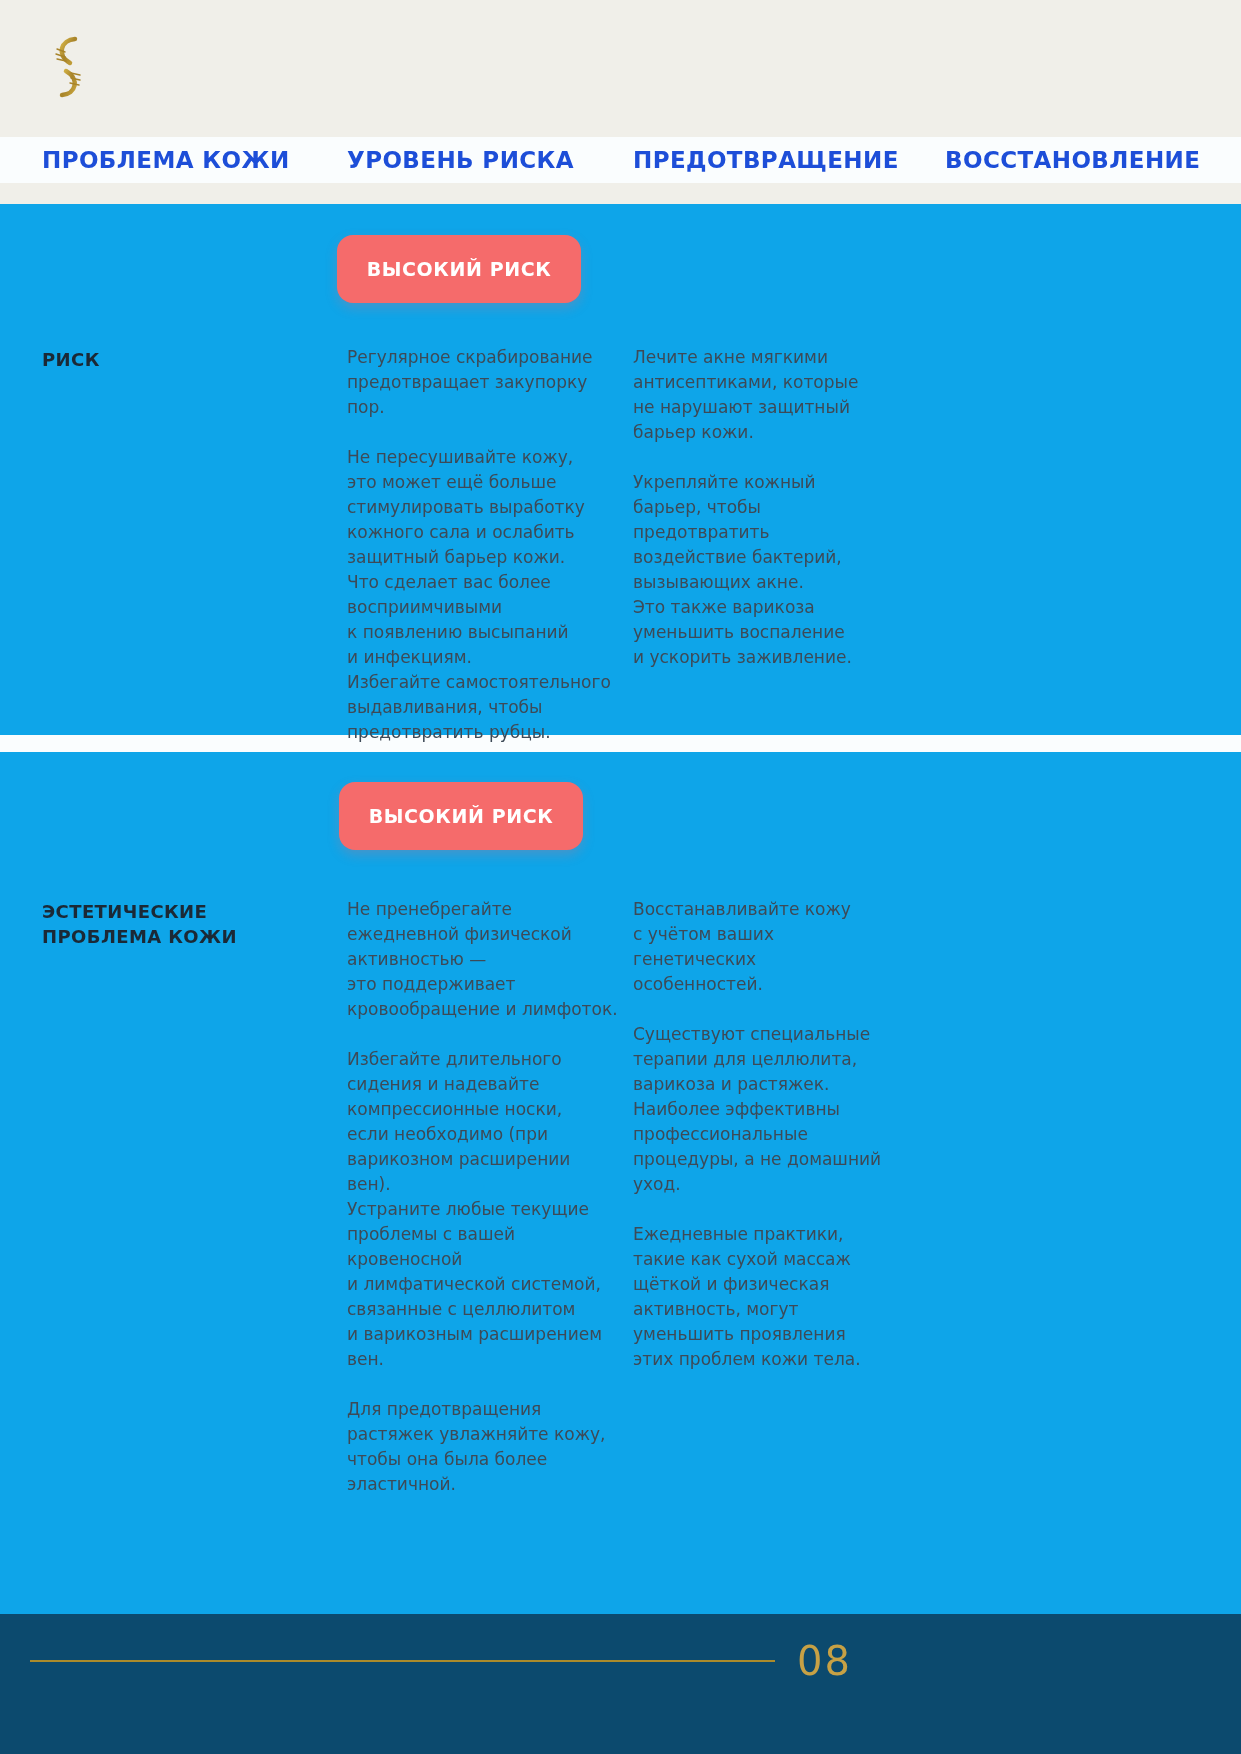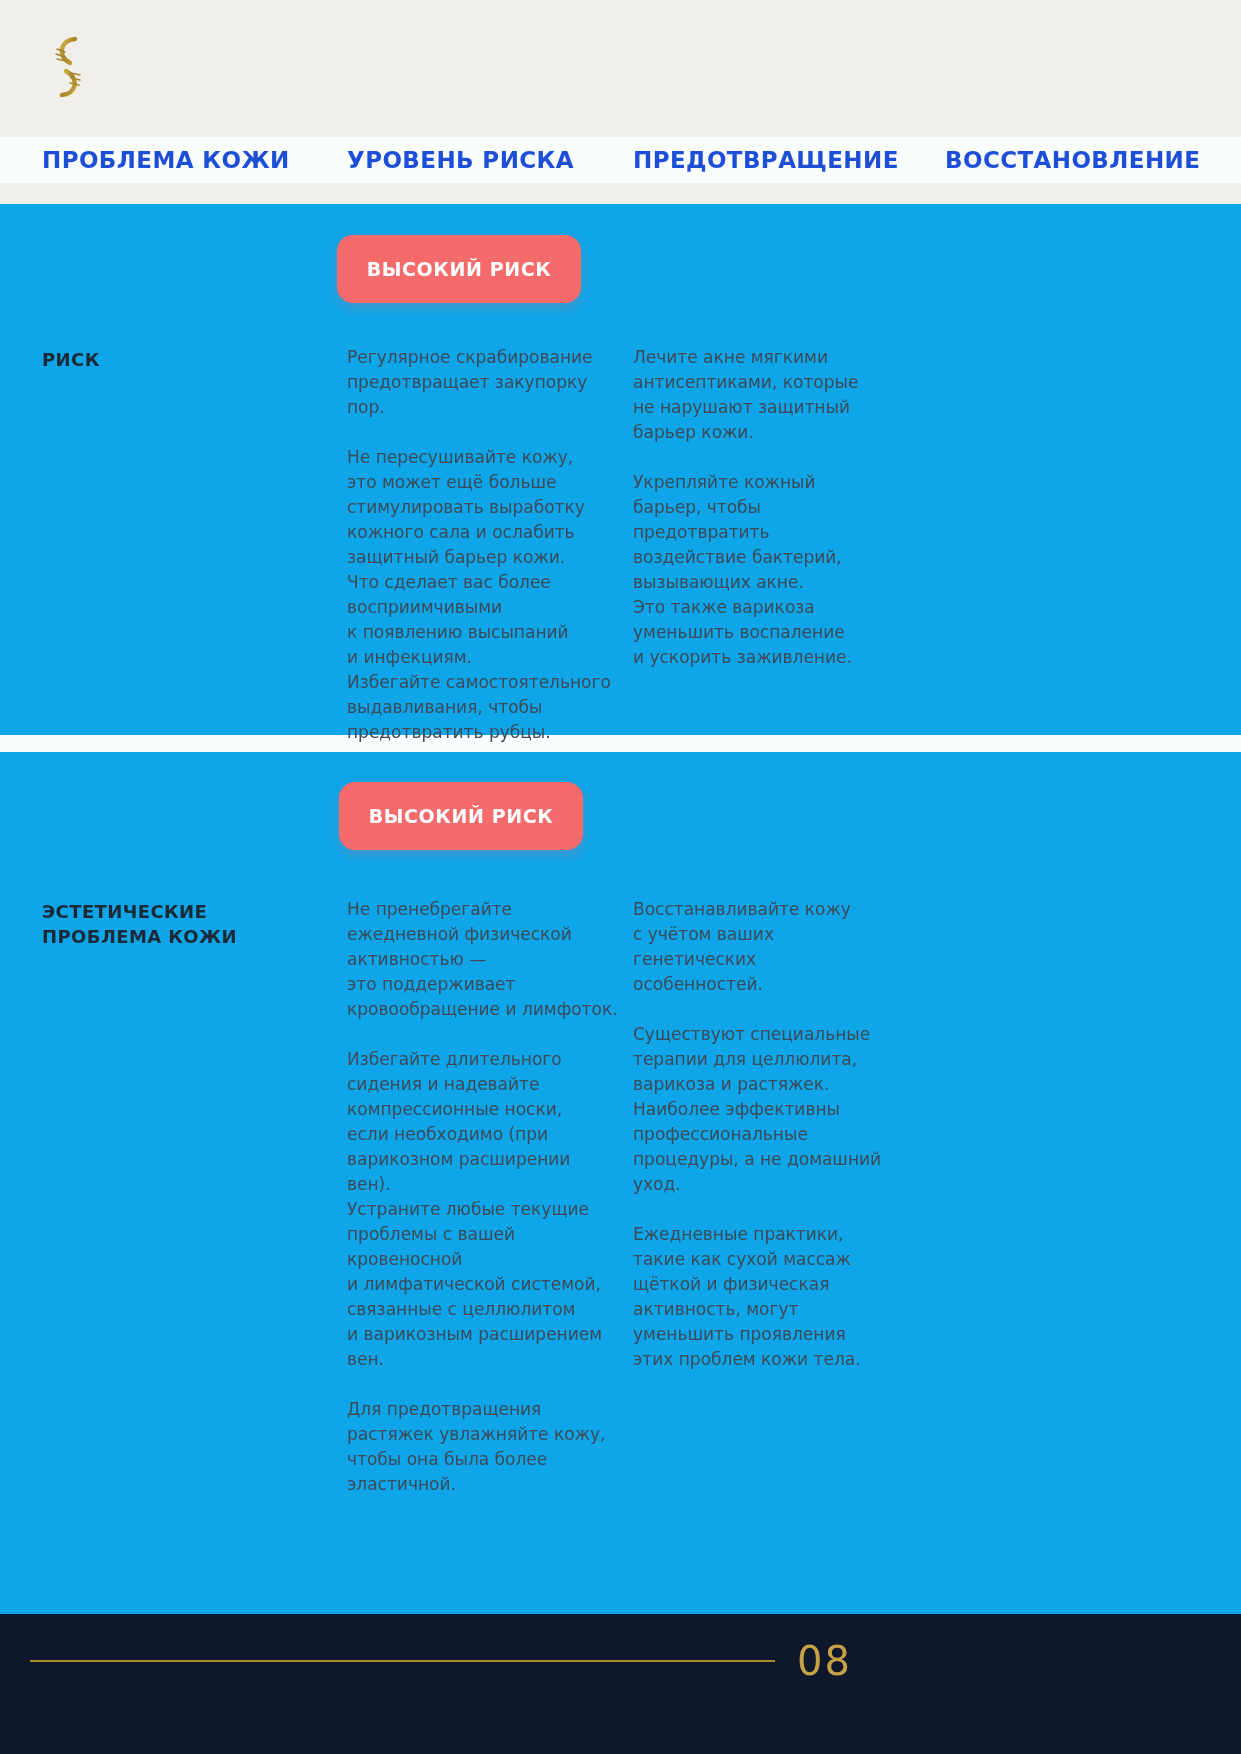--- a/index.html
+++ b/index.html
@@ -85,21 +85,21 @@
     font-size: 17px;
     color: #3d4a57;
     line-height: 25px;
     white-space: pre-line;
     padding-right: 14px;
   }
 
   
   .footer {
     height: 140px;
-    background: #0f172a;
+    background: #0c4a6e;
     position: relative;
   }
   .footer-inner {
     position: absolute;
     top: 24px;
     left: 30px;
     right: 30px;
     display: flex;
     align-items: center;
   }

